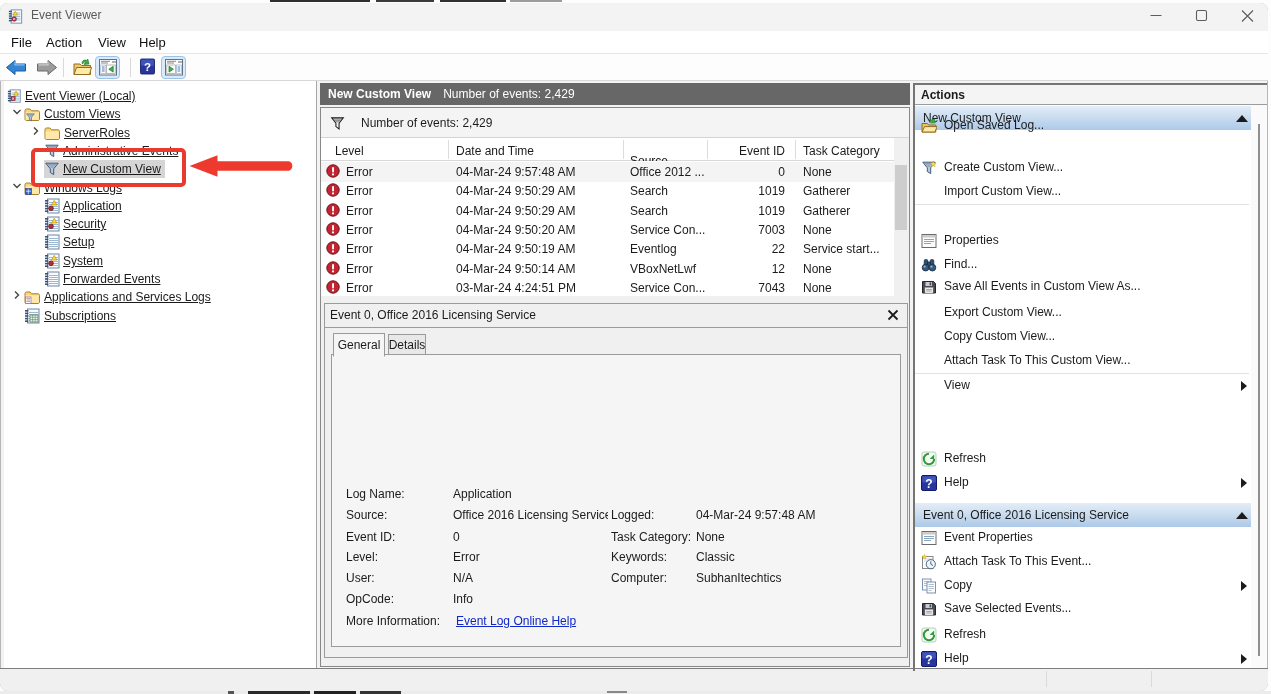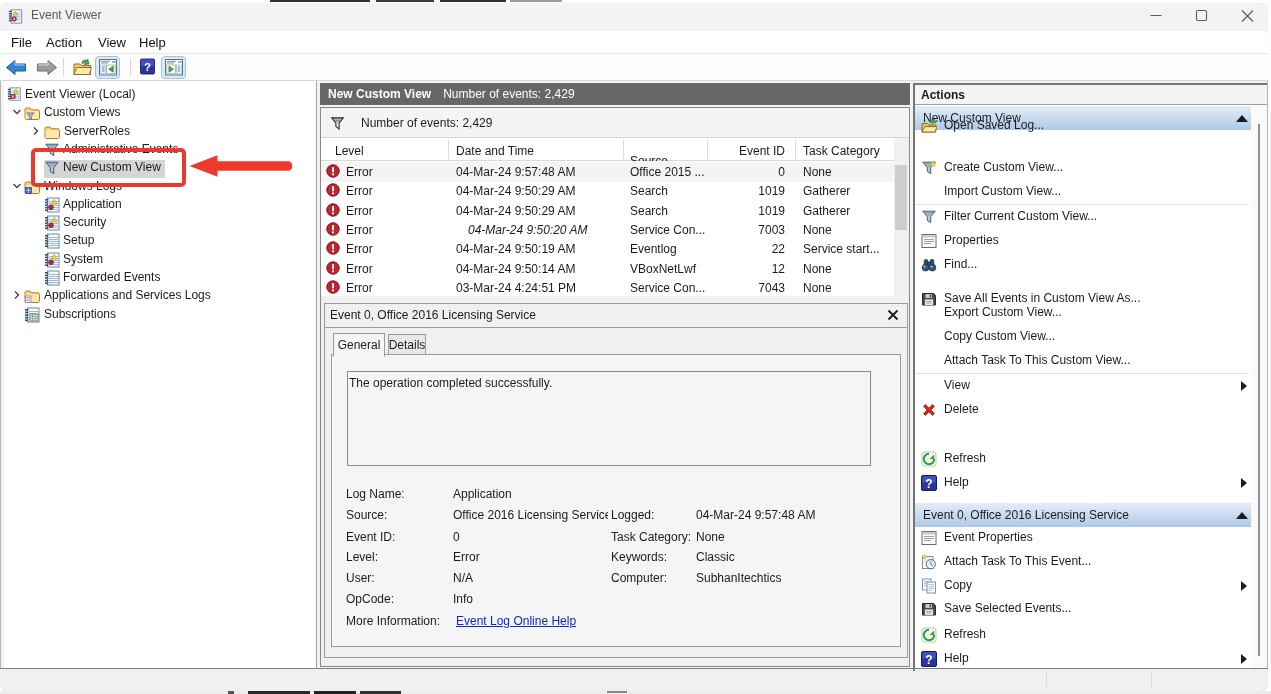--- a/index.html
+++ b/index.html
@@ -17,21 +17,21 @@
 #menubar span{position:absolute;top:4px;}
 
 #toolbar{position:absolute;left:0;top:51px;width:100%;height:27px;background:#fdfdfd;
   border-bottom:1px solid #d8d8d8;}
 .tsep{position:absolute;top:4px;width:1px;height:19px;background:#d9d9d9;}
 .tbtn-hl{position:absolute;top:2px;width:25px;height:23px;background:#d9eafb;
   border:1px solid #9bc3e8;border-radius:4px;}
 
 #leftpanel{position:absolute;left:4px;top:78px;width:313px;height:587px;background:#fff;
   border-right:1px solid #a6a6a6;font-size:12px;color:#1b1b1b;}
-.trow{position:absolute;height:18px;display:flex;white-space:nowrap;}
+.trow{position:absolute;height:18px;display:flex;align-items:center;white-space:nowrap;text-decoration:underline;}
 .trow .lbl{margin-left:3px;}
 .chev{position:absolute;width:10px;height:10px;font-size:10px;color:#636363;}
 
 #cheader{position:absolute;left:320px;top:80px;width:590px;height:22px;background:#676767;
   color:#fff;font-size:12px;display:flex;align-items:center;}
 #cbody{position:absolute;left:320px;top:104px;width:590px;height:560px;background:#f0f0f0;
   border:1px solid #888;}
 #filterbar{position:absolute;left:0;top:0;width:588px;height:30px;background:#f4f4f4;
   border-bottom:1px solid #d4d4d4;}
 #tblhead{position:absolute;left:0;top:30px;width:573px;height:23px;background:#fff;
@@ -429,21 +429,21 @@
       <div class="col-sep" style="left:386px;"></div>
       <div class="col-sep" style="left:474px;"></div>
     </div>
     <div id="tblrows">
 <div class="erow" style="top:1px;background:#f4f4f4;">
 <svg class="abs" style="left:5px;top:2px;" width="14" height="14" viewBox="0 0 14 14">
             <use href="#sym-err"></use>
           </svg>
 <span class="ecell" style="left:25px;">Error</span>
 <span class="ecell" style="left:135px;">04-Mar-24 9:57:48 AM</span>
-<span class="ecell" style="left:309px;">Office 2015 ...</span>
+<span class="ecell" style="left:309px;">Office 2012 ...</span>
 <span class="ecell" style="right:109px;">0</span>
 <span class="ecell" style="left:482px;">None</span>
 </div>
 <div class="erow" style="top:20px;">
 <svg class="abs" style="left:5px;top:2px;" width="14" height="14" viewBox="0 0 14 14">
             <use href="#sym-err"></use>
           </svg>
 <span class="ecell" style="left:25px;">Error</span>
 <span class="ecell" style="left:135px;">04-Mar-24 9:50:29 AM</span>
 <span class="ecell" style="left:309px;">Search</span>
@@ -458,21 +458,21 @@
 <span class="ecell" style="left:135px;">04-Mar-24 9:50:29 AM</span>
 <span class="ecell" style="left:309px;">Search</span>
 <span class="ecell" style="right:109px;">1019</span>
 <span class="ecell" style="left:482px;">Gatherer</span>
 </div>
 <div class="erow" style="top:59px;">
 <svg class="abs" style="left:5px;top:2px;" width="14" height="14" viewBox="0 0 14 14">
             <use href="#sym-err"></use>
           </svg>
 <span class="ecell" style="left:25px;">Error</span>
-<span class="ecell" style="left:147px;font-style:italic;">04-Mar-24 9:50:20 AM</span>
+<span class="ecell" style="left:135px;">04-Mar-24 9:50:20 AM</span>
 <span class="ecell" style="left:309px;">Service Con...</span>
 <span class="ecell" style="right:109px;">7003</span>
 <span class="ecell" style="left:482px;">None</span>
 </div>
 <div class="erow" style="top:78px;">
 <svg class="abs" style="left:5px;top:2px;" width="14" height="14" viewBox="0 0 14 14">
             <use href="#sym-err"></use>
           </svg>
 <span class="ecell" style="left:25px;">Error</span>
 <span class="ecell" style="left:135px;">04-Mar-24 9:50:19 AM</span>
@@ -507,23 +507,20 @@
     <div id="ppane">
       <div id="ppheader">
         <span class="abs" style="left:5px;top:4px;">Event 0, Office 2016 Licensing Service</span>
         <svg class="abs" style="left:562px;top:5px;" width="12" height="12" viewBox="0 0 12 12">
           <path d="M1.5 1.5 L10.5 10.5 M10.5 1.5 L1.5 10.5" stroke="#1b1b1b" stroke-width="1.8"></path>
         </svg>
       </div>
       <div class="tab active" style="left:8px;width:52px;">General</div>
       <div class="tab" style="left:63px;width:38px;">Details</div>
       <div id="tabpage">
-        <div id="msgbox">
-            <span class="abs" style="left:1px;top:4px;">The operation completed successfully.</span>
-          </div>
         <div class="drow" style="left:14px;top:132px;">Log Name:</div>
         <div class="drow" style="left:121px;top:132px;">Application</div>
         <div class="drow" style="left:14px;top:153px;">Source:</div>
         <div class="drow" style="left:121px;top:153px;width:155px;overflow:hidden;">Office 2016 Licensing Service</div>
         <div class="drow" style="left:279px;top:153px;">Logged:</div>
         <div class="drow" style="left:364px;top:153px;">04-Mar-24 9:57:48 AM</div>
         <div class="drow" style="left:14px;top:175px;">Event ID:</div>
         <div class="drow" style="left:121px;top:175px;">0</div>
         <div class="drow" style="left:279px;top:175px;">Task Category:</div>
         <div class="drow" style="left:364px;top:175px;">None</div>
@@ -560,62 +557,50 @@
       </div>
 <div class="aitem" style="top:73px;">
         <svg class="aicon" width="16" height="16" viewBox="0 0 16 16">
           <use href="#sym-funnel-new"></use>
         </svg>
         <span class="atext">Create Custom View...</span>
       </div>
 <div class="aitem" style="top:97px;">
         <span class="atext">Import Custom View...</span>
       </div>
-<div class="aitem" style="top:122px;">
-        <svg class="aicon" width="16" height="16" viewBox="0 0 16 16">
-          <use href="#sym-funnel"></use>
-        </svg>
-        <span class="atext">Filter Current Custom View...</span>
-      </div>
 <div class="aitem" style="top:146px;">
         <svg class="aicon" width="16" height="16" viewBox="0 0 16 16">
           <use href="#sym-props"></use>
         </svg>
         <span class="atext">Properties</span>
       </div>
 <div class="aitem" style="top:170px;">
         <svg class="aicon" width="16" height="16" viewBox="0 0 16 16">
           <use href="#sym-binoc"></use>
         </svg>
         <span class="atext">Find...</span>
       </div>
-<div class="aitem" style="top:204px;text-align:center;">
+<div class="aitem" style="top:192px;text-align:center;">
         <svg class="aicon" width="16" height="16" viewBox="0 0 16 16">
           <use href="#sym-floppy"></use>
         </svg>
         <span class="atext">Save All Events in Custom View As...</span>
       </div>
 <div class="aitem" style="top:218px;">
         <span class="atext">Export Custom View...</span>
       </div>
 <div class="aitem" style="top:242px;">
         <span class="atext">Copy Custom View...</span>
       </div>
 <div class="aitem" style="top:266px;">
         <span class="atext">Attach Task To This Custom View...</span>
       </div>
 <div class="aitem" style="top:291px;">
         <span class="atext">View</span>
         <div class="arr-r"></div>
-      </div>
-<div class="aitem" style="top:315px;">
-        <svg class="aicon" width="16" height="16" viewBox="0 0 16 16">
-          <use href="#sym-redx"></use>
-        </svg>
-        <span class="atext">Delete</span>
       </div>
 <div class="aitem" style="top:364px;">
         <svg class="aicon" width="16" height="16" viewBox="0 0 16 16">
           <use href="#sym-refresh"></use>
         </svg>
         <span class="atext">Refresh</span>
       </div>
 <div class="aitem" style="top:388px;">
         <svg class="aicon" width="16" height="16" viewBox="0 0 16 16">
           <use href="#sym-help16"></use>

